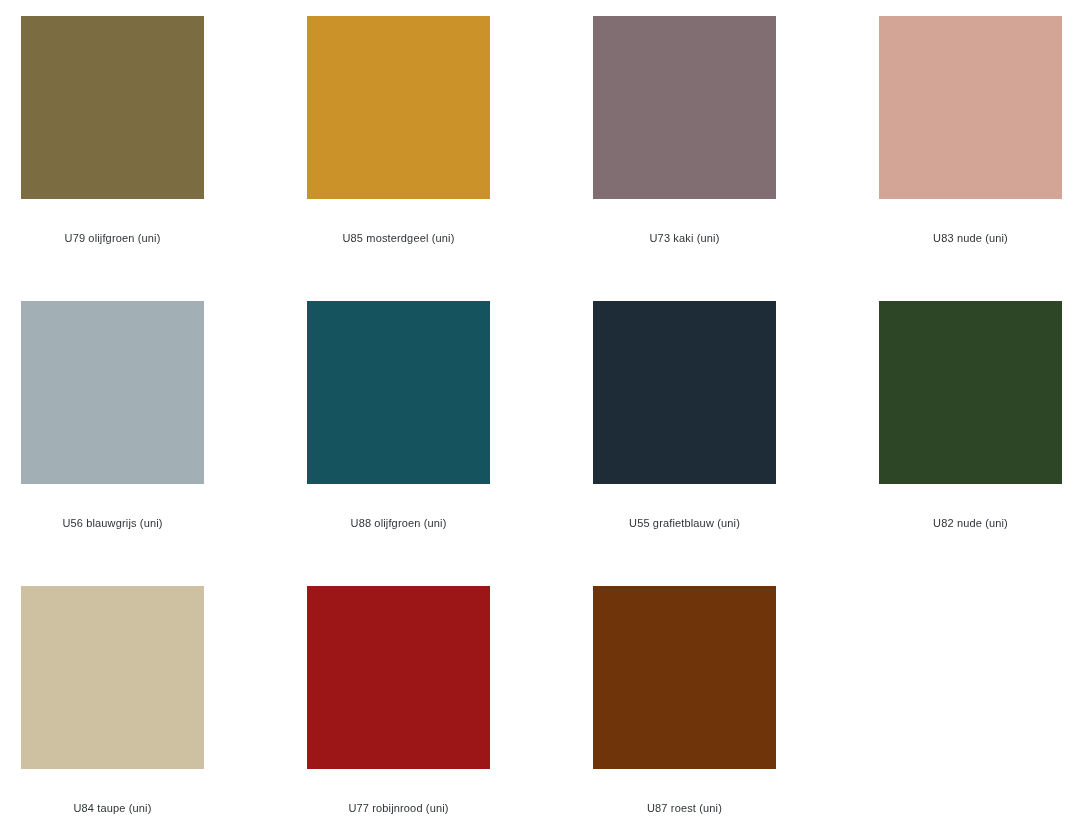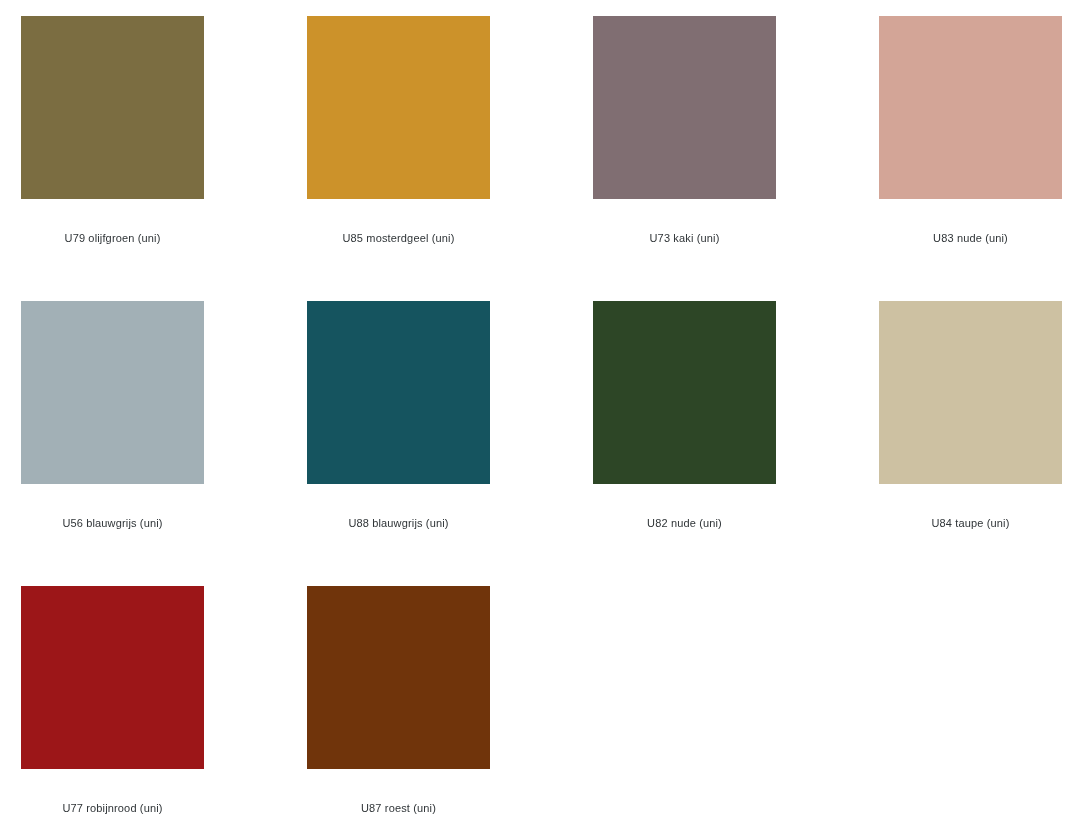--- a/index.html
+++ b/index.html
@@ -62,21 +62,25 @@
     <div class="swatch-cell">
       <div class="swatch-color" style="background-color: rgb(211, 165, 151);"></div>
       <div class="swatch-label">U83 nude (uni)</div>
     </div>
     <div class="swatch-cell">
       <div class="swatch-color" style="background-color: rgb(162, 176, 182);"></div>
       <div class="swatch-label">U56 blauwgrijs (uni)</div>
     </div>
     <div class="swatch-cell">
       <div class="swatch-color" style="background-color: rgb(21, 84, 95);"></div>
-      <div class="swatch-label">U88 blauwgrijs (uni)</div>
+      <div class="swatch-label">U88 olijfgroen (uni)</div>
+    </div>
+    <div class="swatch-cell">
+      <div class="swatch-color" style="background-color: rgb(30, 44, 56);"></div>
+      <div class="swatch-label">U55 grafietblauw (uni)</div>
     </div>
     <div class="swatch-cell">
       <div class="swatch-color" style="background-color: rgb(45, 70, 38);"></div>
       <div class="swatch-label">U82 nude (uni)</div>
     </div>
     <div class="swatch-cell">
       <div class="swatch-color" style="background-color: rgb(205, 193, 162);"></div>
       <div class="swatch-label">U84 taupe (uni)</div>
     </div>
     <div class="swatch-cell">

